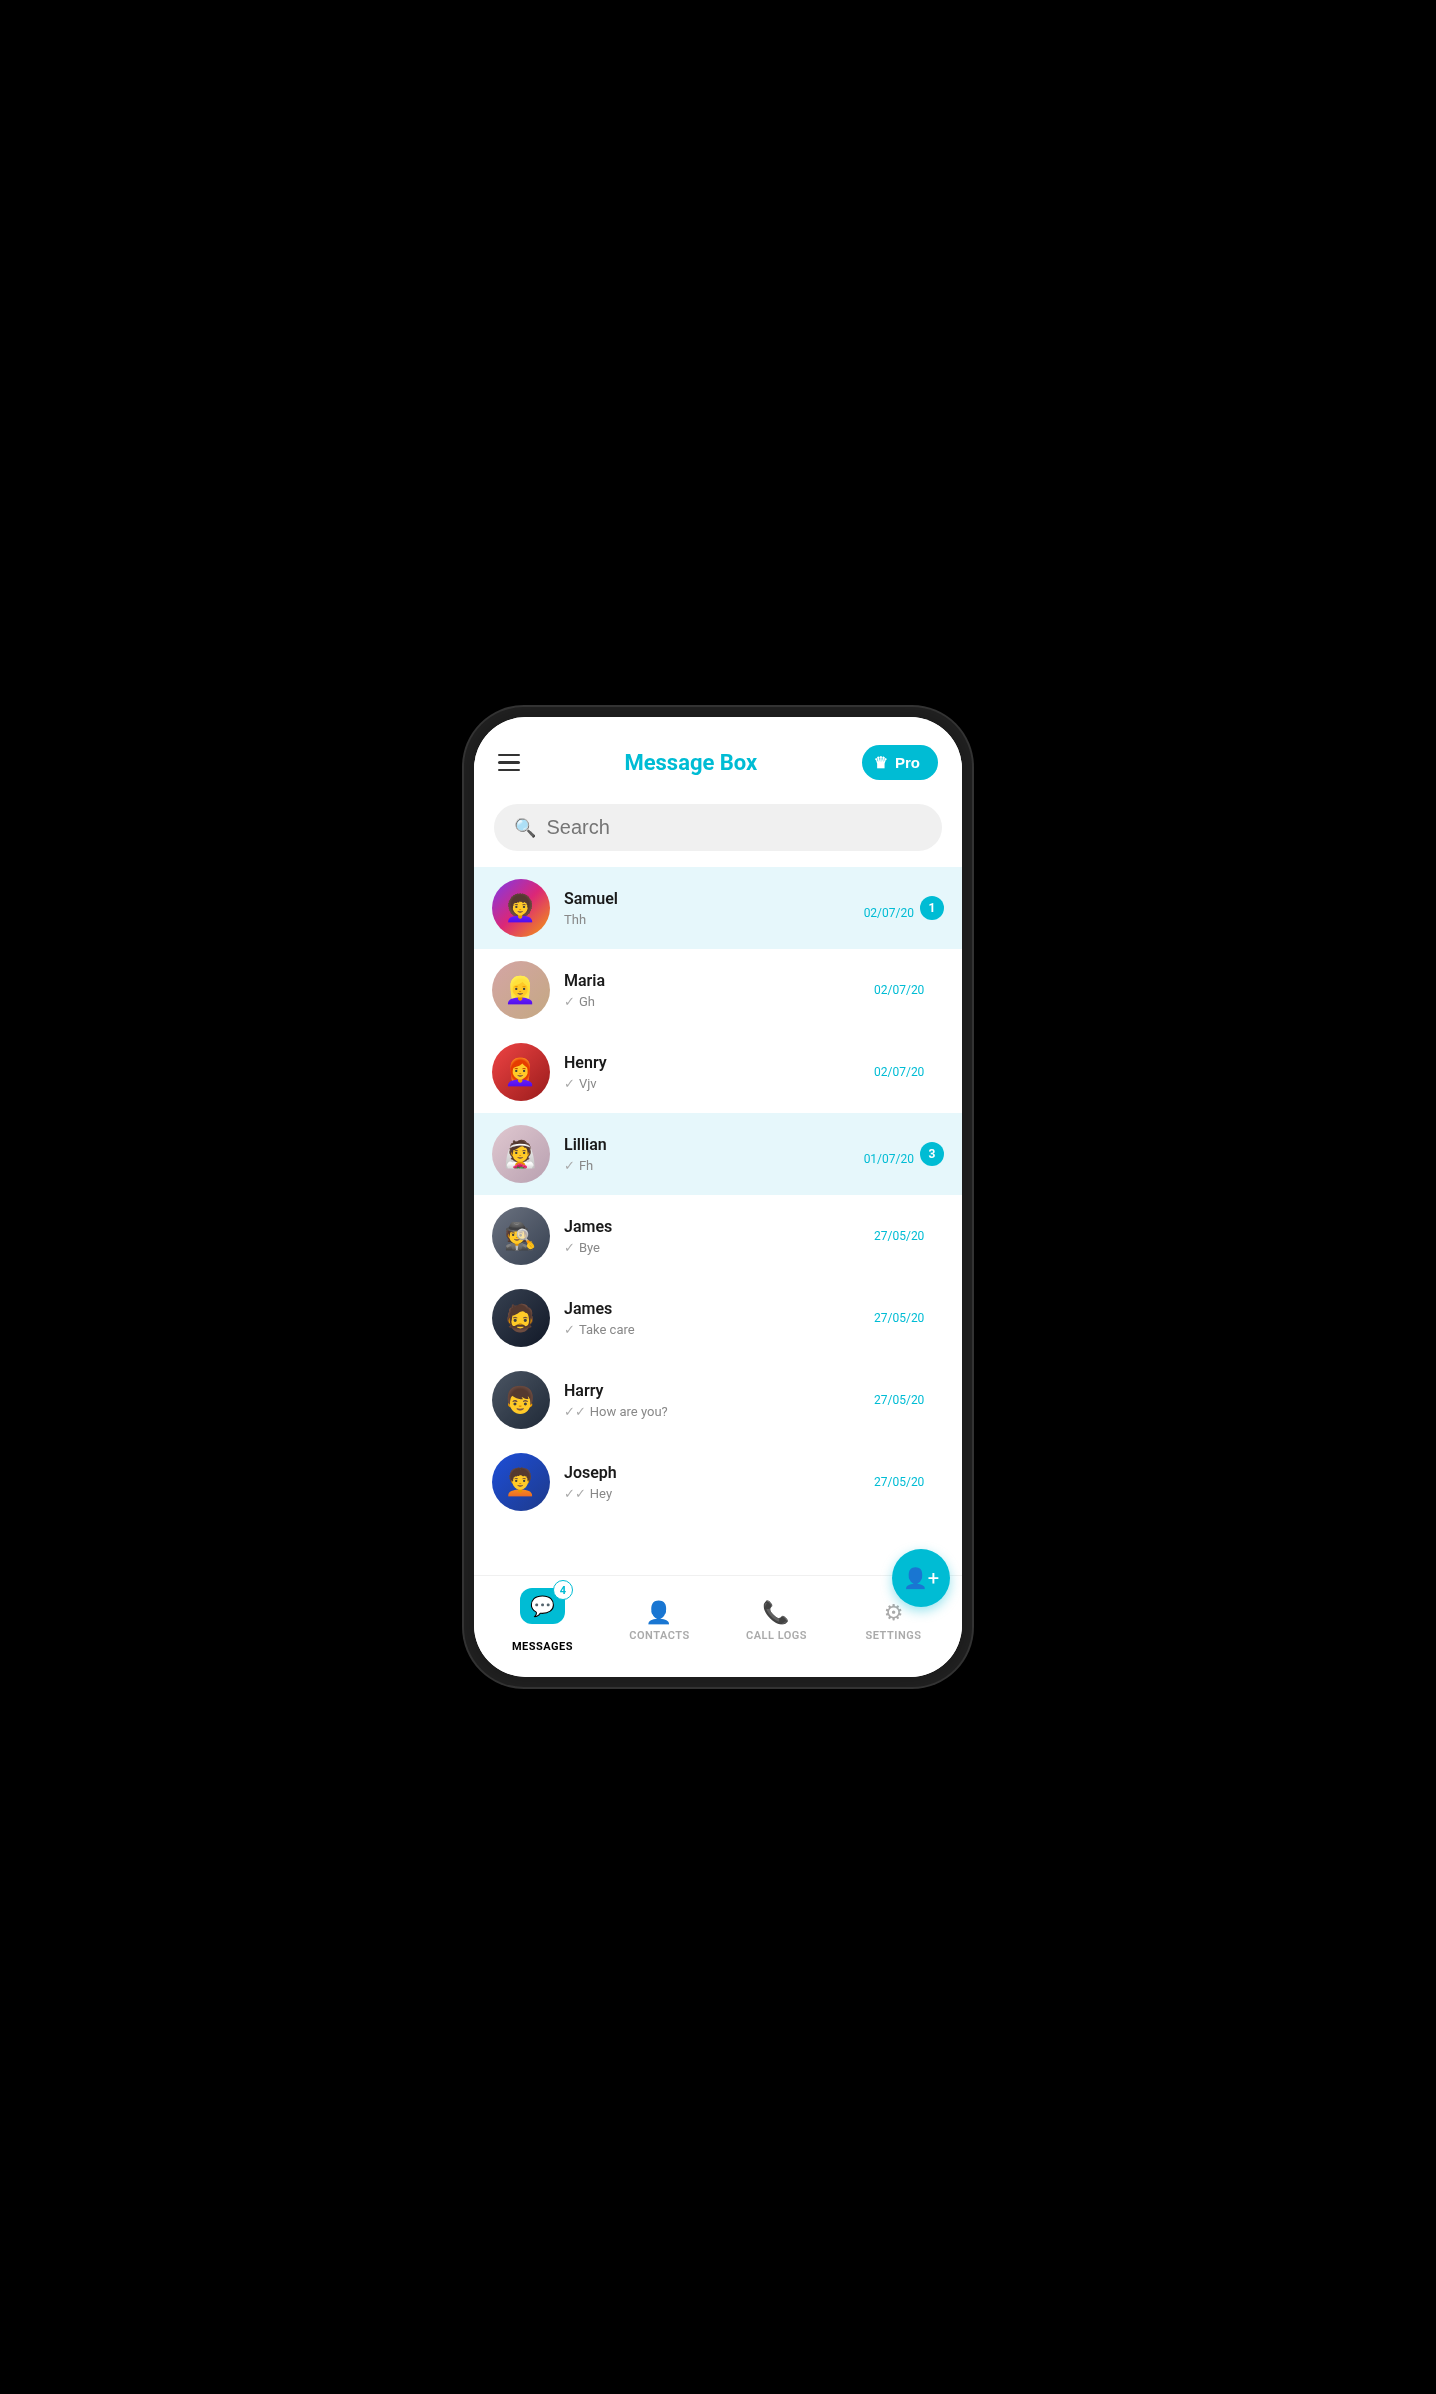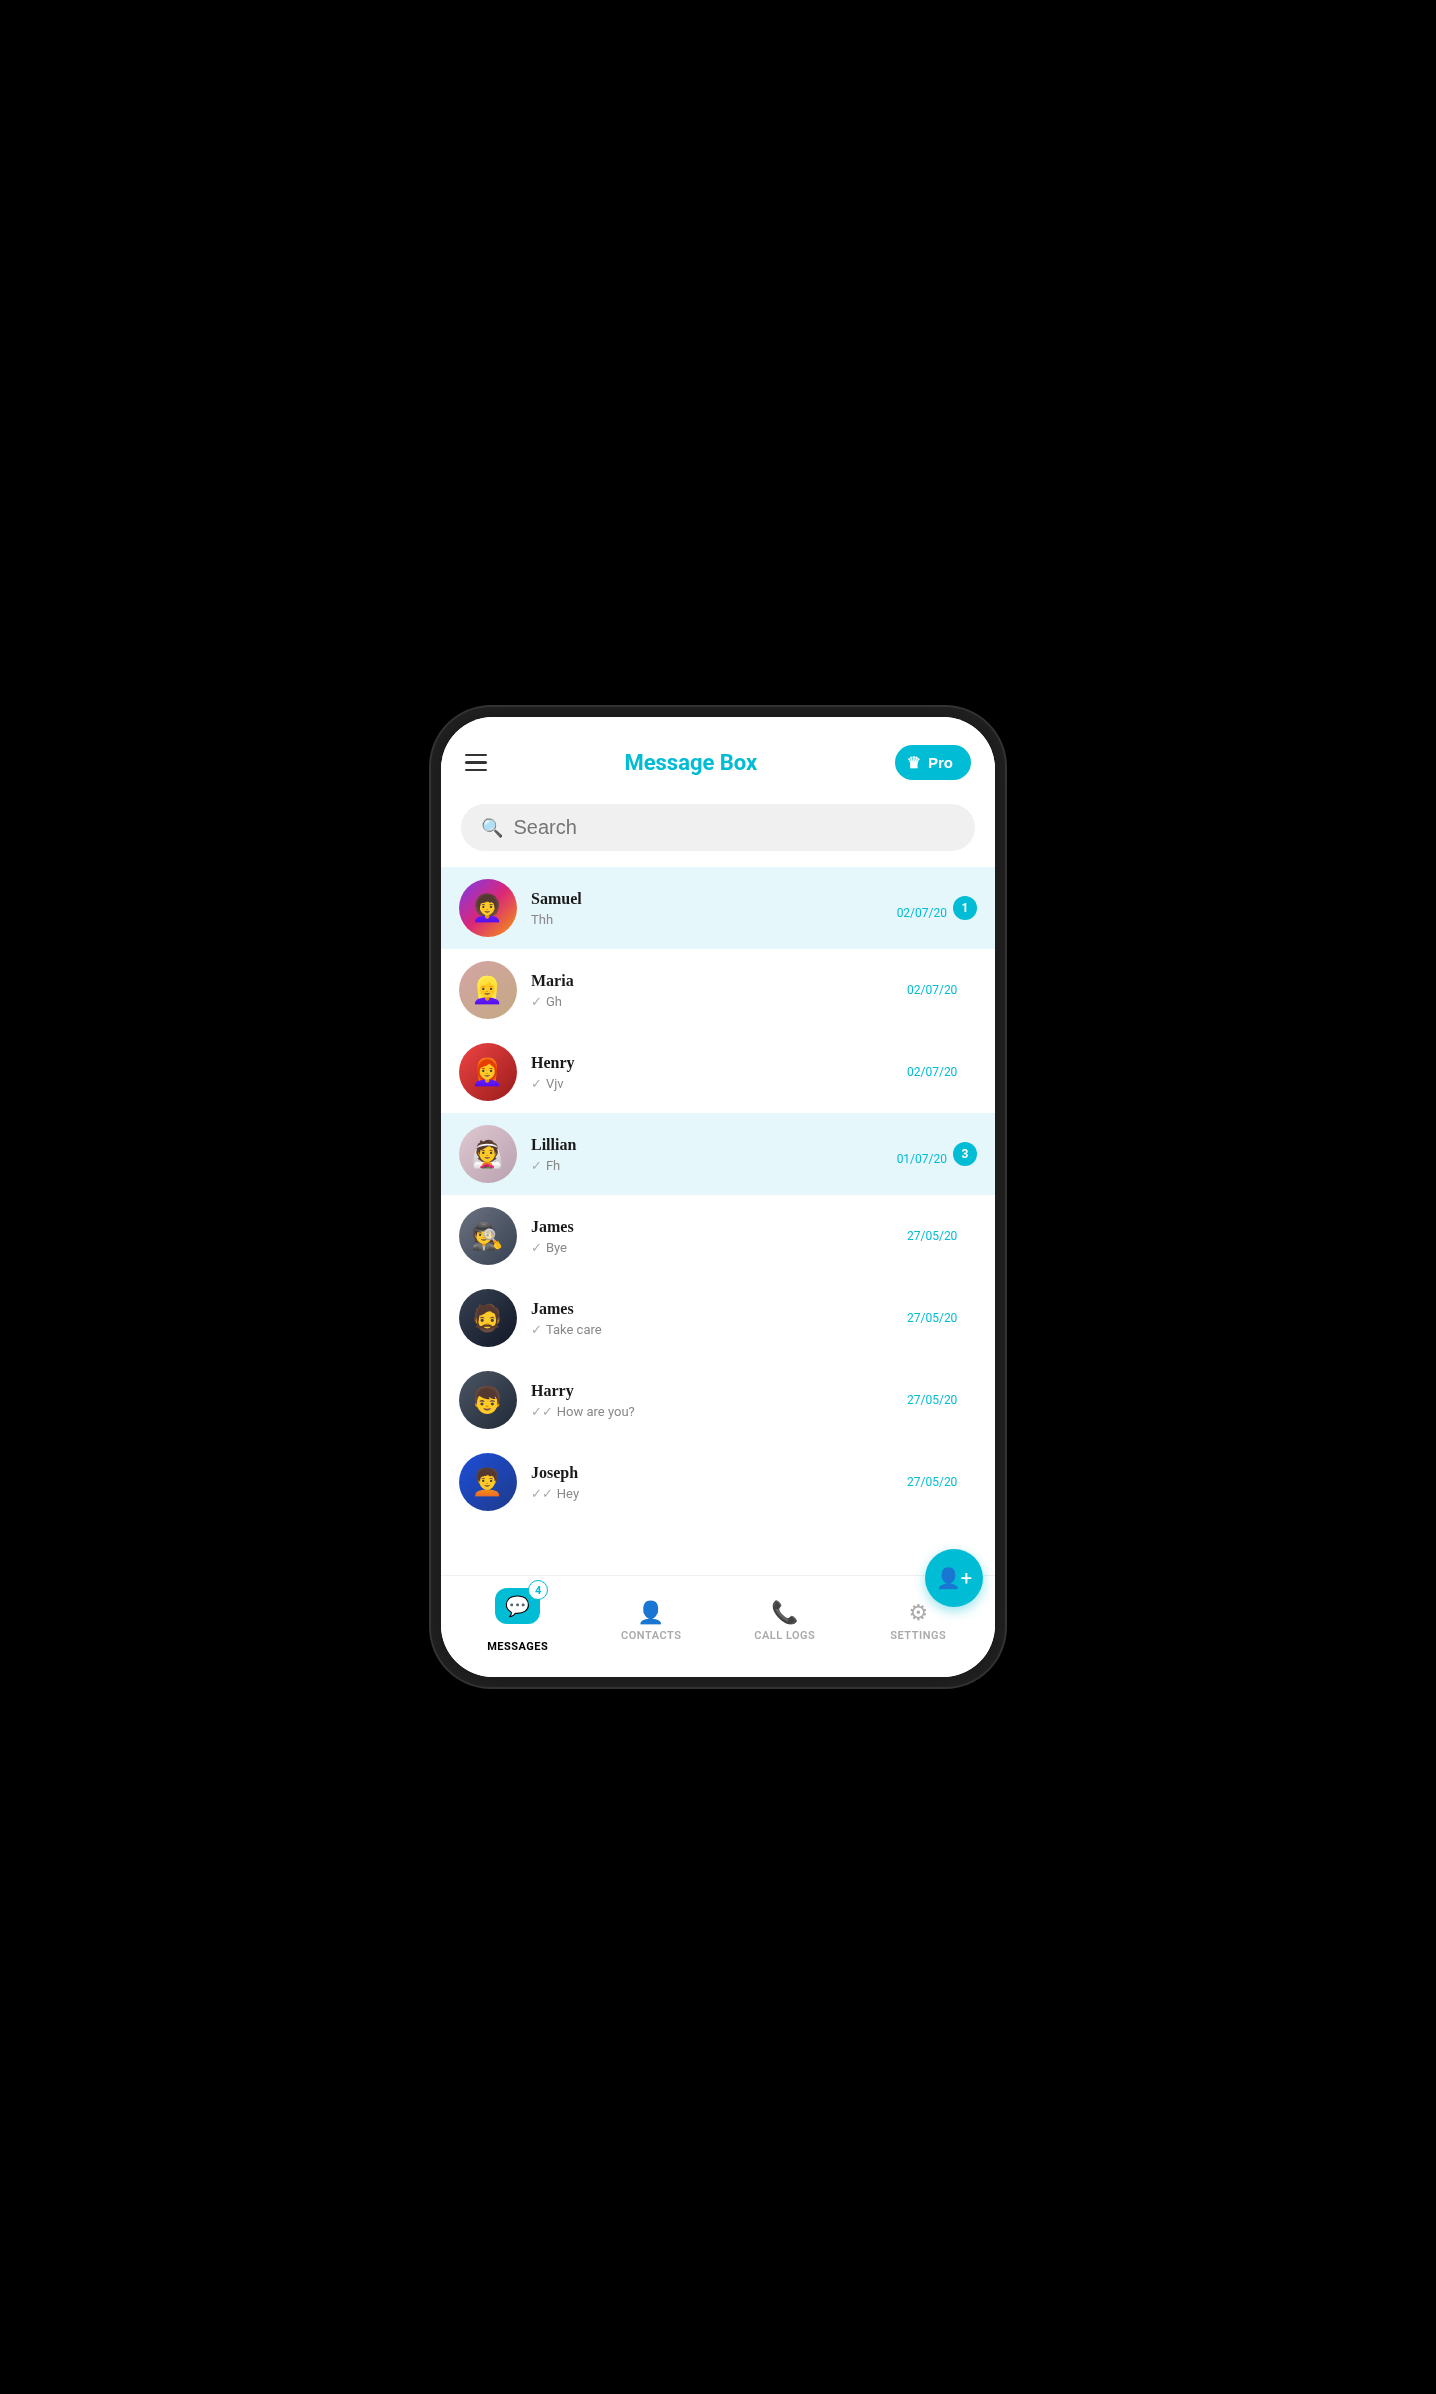--- a/index.html
+++ b/index.html
@@ -6,21 +6,21 @@
     body {
       background: #000;
       display: flex;
       justify-content: center;
       align-items: center;
       min-height: 100vh;
       font-family: -apple-system, BlinkMacSystemFont, 'Segoe UI', Roboto, sans-serif;
     }
 
     .phone-shell {
-      width: 574px;
+      width: 508px;
       height: 980px;
       background: #1a1a1a;
       border-radius: 60px;
       padding: 10px;
       box-shadow:
         0 0 0 2px #333,
         0 30px 80px rgba(0,0,0,0.8),
         inset 0 0 30px rgba(255,255,255,0.05);
       position: relative;
     }
@@ -156,21 +156,20 @@
     .message-content {
       flex: 1;
       min-width: 0;
     }
 
     .contact-name {
       font-size: 16px;
       font-weight: 600;
       color: #1a1a1a;
       margin-bottom: 4px;
-      font-family: Liberation Serif, serif;
     }
 
     .message-preview {
       font-size: 13px;
       color: #888;
       display: flex;
       align-items: flex-start;
       gap: 4px;
     }
 

